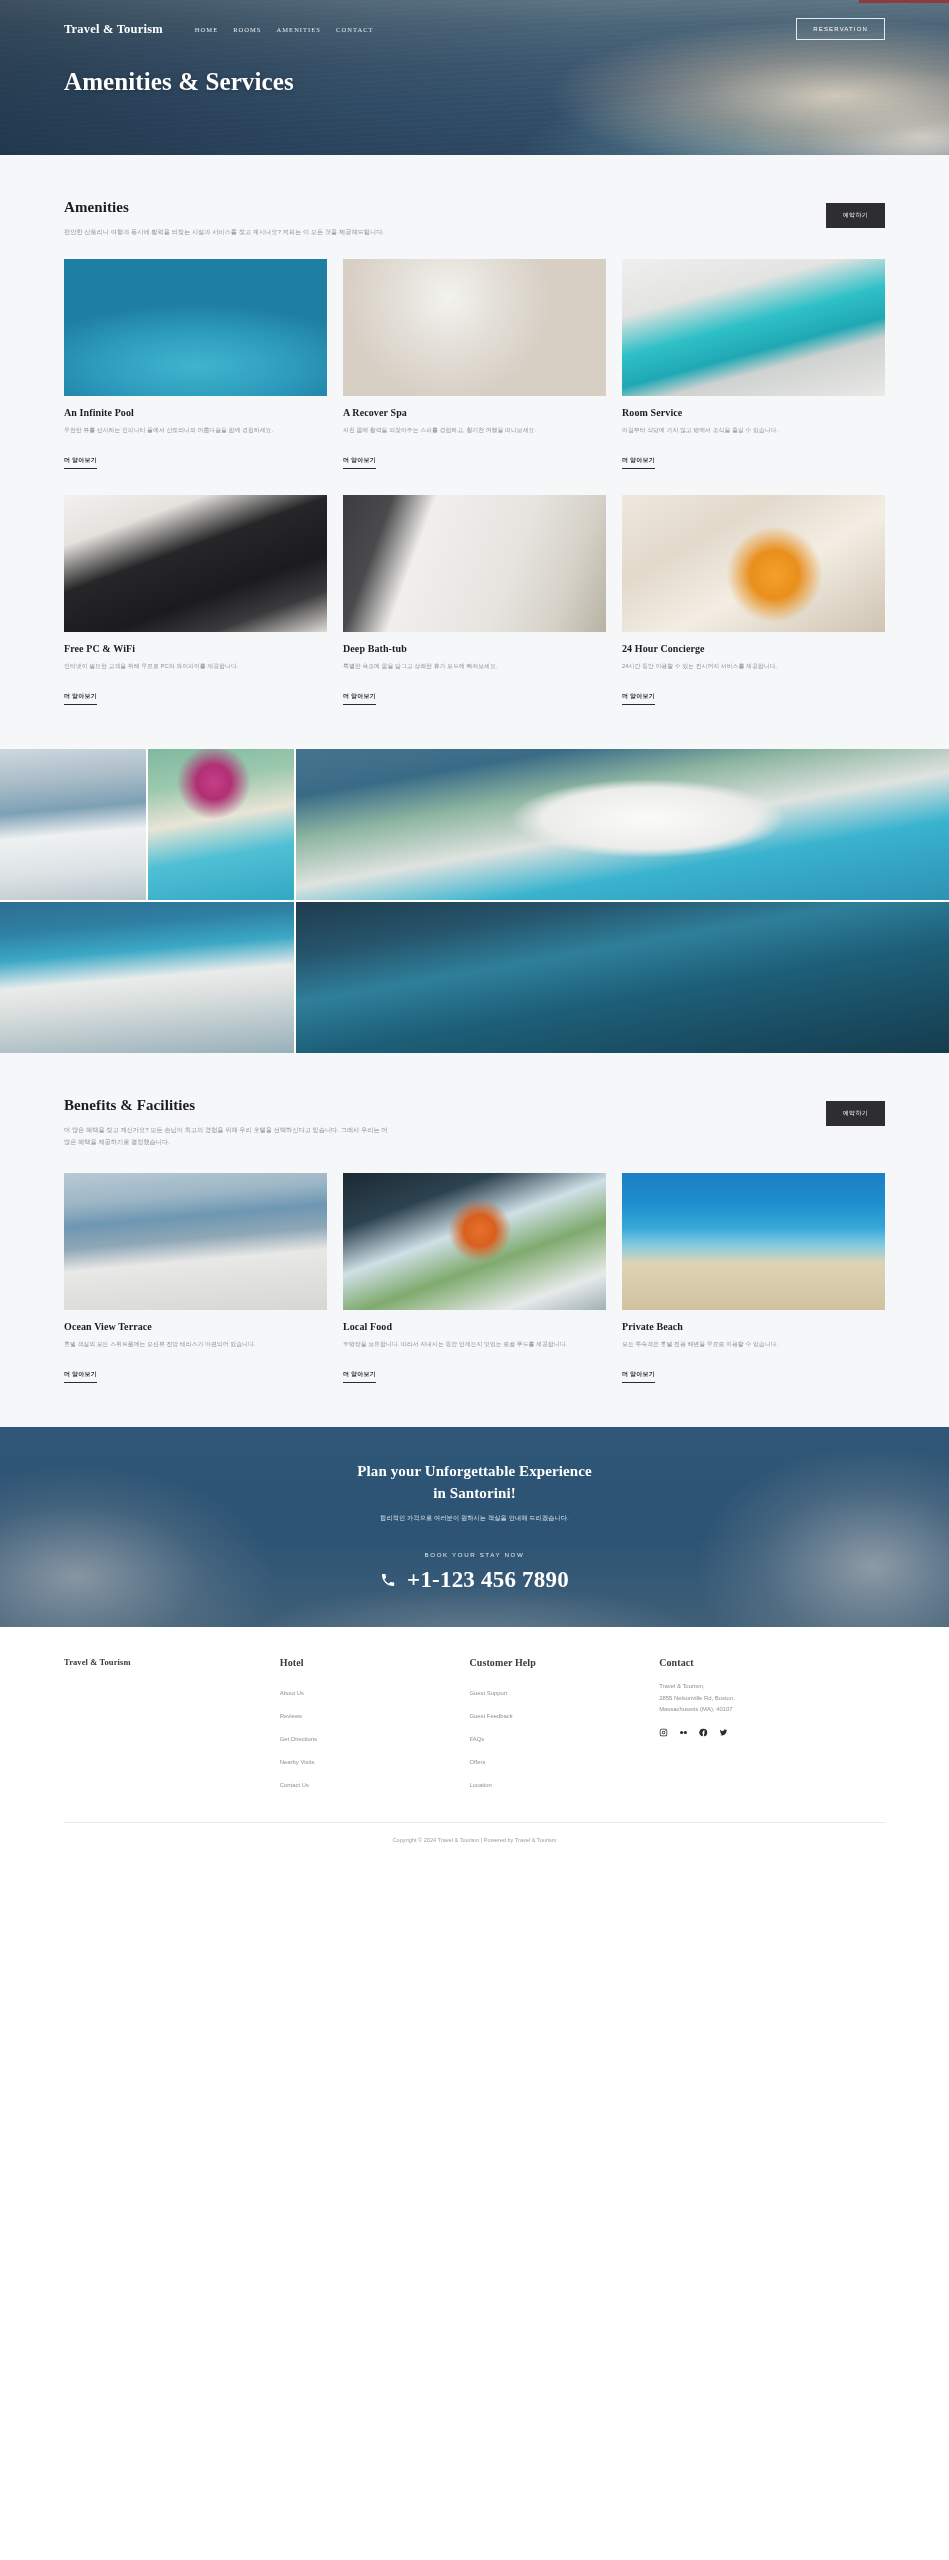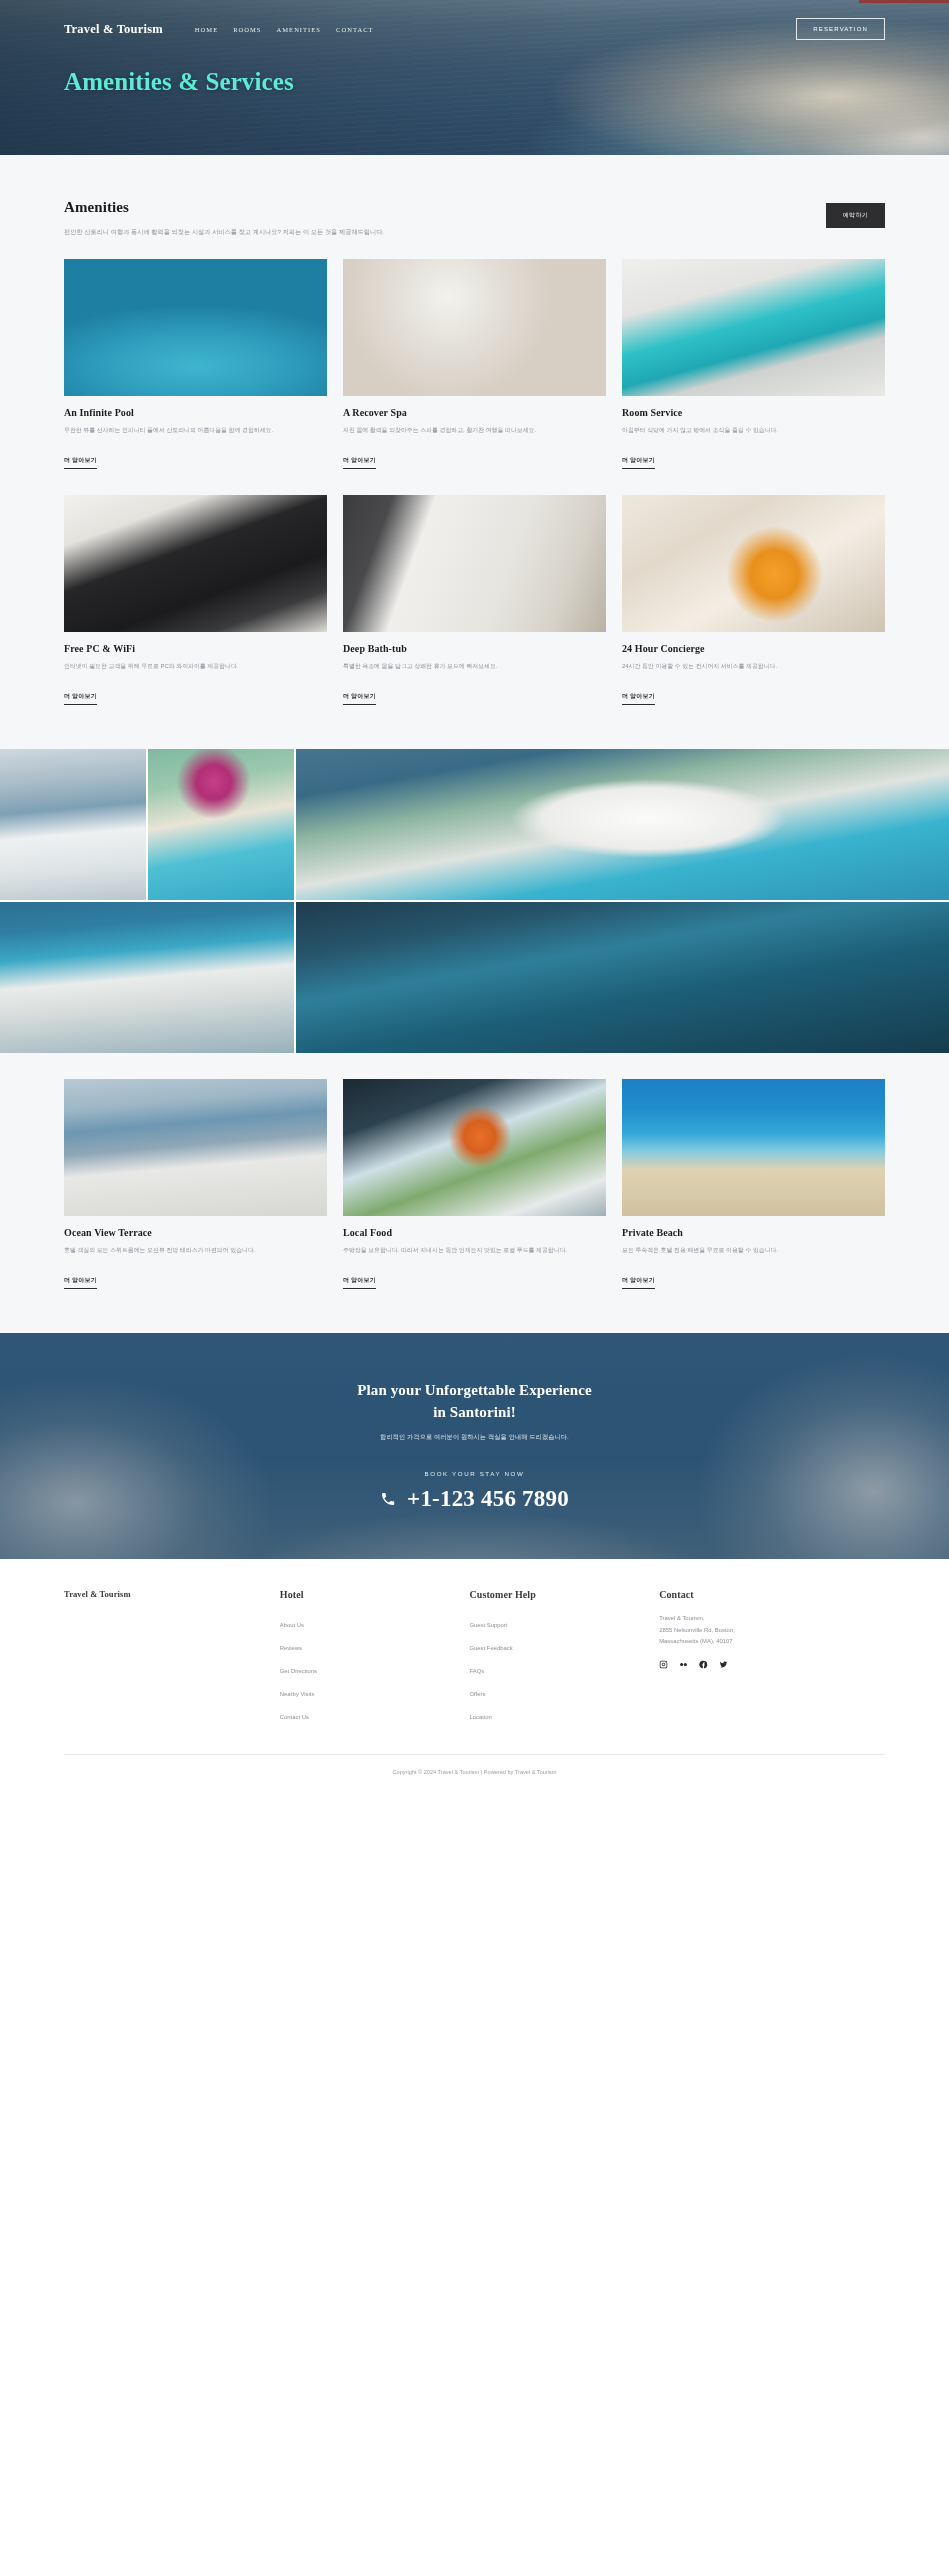--- a/index.html
+++ b/index.html
@@ -62,21 +62,21 @@
   .reserve-btn {
     border: 1px solid rgba(255,255,255,0.85);
     color: #fff; background: transparent;
     font-size: 6px; letter-spacing: 1.15px; text-transform: uppercase;
     padding: 7px 16px; cursor: pointer; white-space: nowrap;
     font-family: inherit;
   }
   .hero-title {
     position: relative; z-index: 3;
     margin: 20px 0 0 64px;
-    color: #5eead4;
+    color: #ffffff;
     font-size: 25px; line-height: 1.24; font-weight: 700;
     letter-spacing: .1px;
     max-width: 320px;
     text-shadow: 0 1px 5px rgba(0,0,0,.3);
   }
 
   
   .section { background: #f6f7f9; padding: 0 64px; }
   .sec-head {
     display: flex; align-items: flex-start; justify-content: space-between;
@@ -138,21 +138,21 @@
   .img-g3 { background:
       radial-gradient(ellipse 34% 42% at 54% 46%, #fbfbfa 0%, #ececea 48%, rgba(0,0,0,0) 62%),
       linear-gradient(170deg,#46748e 0%,#3a6b86 18%,#8eb6a2 34%,#dfe3df 52%,#39b3cf 70%,#2e92b3 100%); }
   .img-g4 { background:
       linear-gradient(175deg,#2e6f93 0%,#2f7fa2 18%,#3ba8c6 34%,#e9eceb 50%,#d9dedd 64%,#97b0ba 100%); }
   .img-g5 { background:
       linear-gradient(170deg,#1f3c4e 0%,#26546b 20%,#2f7f9a 38%,#1d5f78 58%,#163c4e 100%); }
 
   
   .cta {
-    position: relative; height: 226px; overflow: hidden;
+    position: relative; height: 200px; overflow: hidden;
     display: flex; flex-direction: column; align-items: flex-end; justify-content: center;
     text-align: center; color: #fff;
   }
   .cta-bg {
     position: absolute; inset: 0;
     background:
       radial-gradient(ellipse 30% 80% at 8% 75%, rgba(240,240,238,0.85) 0%, rgba(200,205,205,0.25) 45%, rgba(0,0,0,0) 70%),
       radial-gradient(ellipse 26% 85% at 92% 70%, rgba(242,242,240,0.9) 0%, rgba(205,210,212,0.3) 45%, rgba(0,0,0,0) 72%),
       radial-gradient(ellipse 40% 50% at 50% 110%, rgba(225,228,226,0.55) 0%, rgba(0,0,0,0) 62%),
       linear-gradient(180deg, #3f7096 0%, #3b6c92 28%, #3a6a90 55%, #4a7596 78%, #5d8098 100%);
@@ -259,20 +259,27 @@
 
 <section class="gallery">
   <div class="g-cell img-g1"></div>
   <div class="g-cell img-g2"></div>
   <div class="g-cell img-g3"></div>
   <div class="g-cell g-span2 img-g4"></div>
   <div class="g-cell img-g5"></div>
 </section>
 
 <section class="section">
+  <div class="sec-head">
+    <div>
+      <h2 class="sec-title serif">Benefits &amp; Facilities</h2>
+      <p class="sec-desc">더 많은 혜택을 찾고 계신가요? 모든 손님이 최고의 경험을 위해 우리 호텔을 선택하신다고 믿습니다. 그래서 우리는 더 많은 혜택을 제공하기로 결정했습니다.</p>
+    </div>
+    <button class="dark-btn">예약하기</button>
+  </div>
 
   <div class="grid grid-row2">
     <article>
       <div class="card-img img-terrace"></div>
       <h3 class="card-title serif">Ocean View Terrace</h3>
       <p class="card-desc">호텔 객실의 모든 스위트룸에는 오션뷰 전망 테라스가 마련되어 있습니다.</p>
       <a class="more-link" href="#">더 알아보기</a>
     </article>
     <article>
       <div class="card-img img-food"></div>

